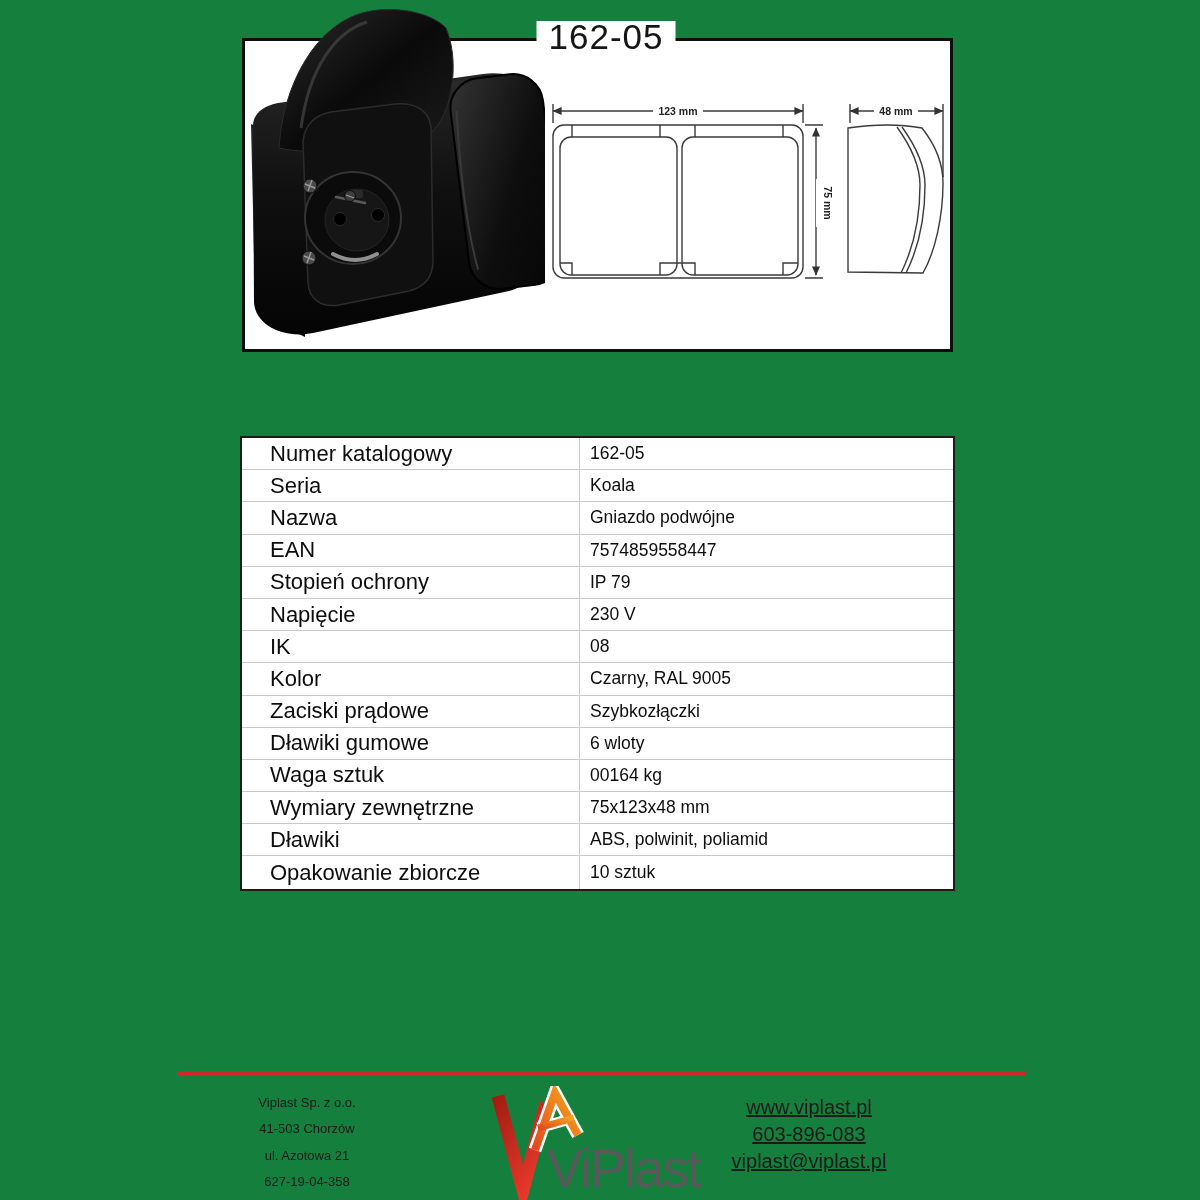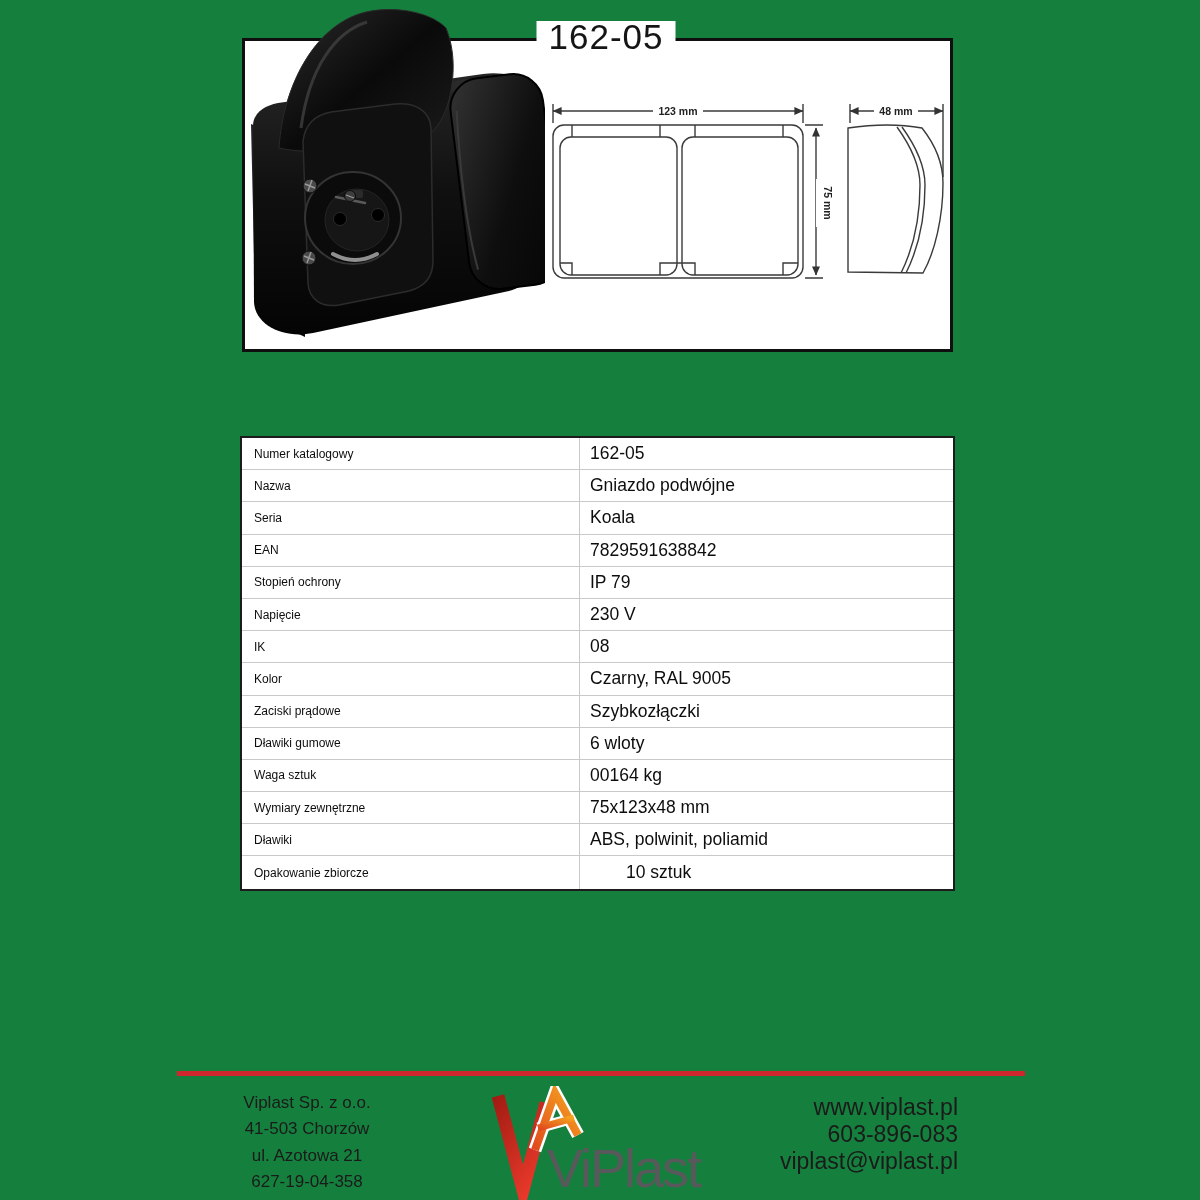--- a/index.html
+++ b/index.html
@@ -22,35 +22,35 @@
   .drawing-svg{position:absolute;left:545px;top:97px;z-index:2;}
   
   .spec-table{
     position:absolute;left:240px;top:436px;width:715px;
     border:2px solid #1c1c1c;background:#fff;
   }
   .spec-row{
     display:grid;grid-template-columns:338px 1fr;height:32.2px;
     border-bottom:1px solid #c9c9c9;align-items:center;
   }
-  .spec-row:last-child{border-bottom:none;gap:36px;}
+  .spec-row:last-child{border-bottom:none;}
   .spec-label{
-    padding-left:12px;font-size:12px;color:#0d0d0d;
+    padding-left:28px;font-size:22px;color:#0d0d0d;
     border-right:1px solid #c9c9c9;height:100%;display:flex;align-items:center;
   }
   .spec-value{padding-left:10px;font-size:17.5px;color:#0d0d0d;}
   
   .footer-divider{position:absolute;left:177px;top:1071px;width:848px;height:5px;background:#d0262d;}
   .footer-company{
     position:absolute;left:234px;top:1090px;width:146px;text-align:center;
-    font-size:17px;line-height:26.3px;color:#1a1a1a;
+    font-size:13px;line-height:26.3px;color:#1a1a1a;
   }
   .footer-contact{
-    position:absolute;left:660px;top:1094px;width:298px;text-align:right;
-    font-size:23px;line-height:27.2px;color:#1a1a1a;
+    position:absolute;left:660px;top:1094px;width:298px;text-align:center;
+    font-size:20px;line-height:27.2px;color:#1a1a1a;text-decoration:underline;
   }
   .logo-svg{position:absolute;left:492px;top:1086px;}
 </style>
 </head>
 <body>
 
 <div class="page">
 
   <div class="product-box"></div>
 
@@ -162,30 +162,30 @@
     <rect x="329" y="8" width="44" height="13" fill="#fff"></rect>
     <text x="351" y="18" text-anchor="middle" font-size="10.5" font-weight="bold" fill="#222">48 mm</text>
   </svg>
 
   <div class="spec-table">
     <div class="spec-row">
         <div class="spec-label">Numer katalogowy</div>
         <div class="spec-value">162-05</div>
       </div>
     <div class="spec-row">
+        <div class="spec-label">Seria</div>
+        <div class="spec-value">Koala</div>
+      </div>
+    <div class="spec-row">
         <div class="spec-label">Nazwa</div>
         <div class="spec-value">Gniazdo podwójne</div>
       </div>
     <div class="spec-row">
-        <div class="spec-label">Seria</div>
-        <div class="spec-value">Koala</div>
-      </div>
-    <div class="spec-row">
         <div class="spec-label">EAN</div>
-        <div class="spec-value">7829591638842</div>
+        <div class="spec-value">7574859558447</div>
       </div>
     <div class="spec-row">
         <div class="spec-label">Stopień ochrony</div>
         <div class="spec-value">IP 79</div>
       </div>
     <div class="spec-row">
         <div class="spec-label">Napięcie</div>
         <div class="spec-value">230 V</div>
       </div>
     <div class="spec-row">

